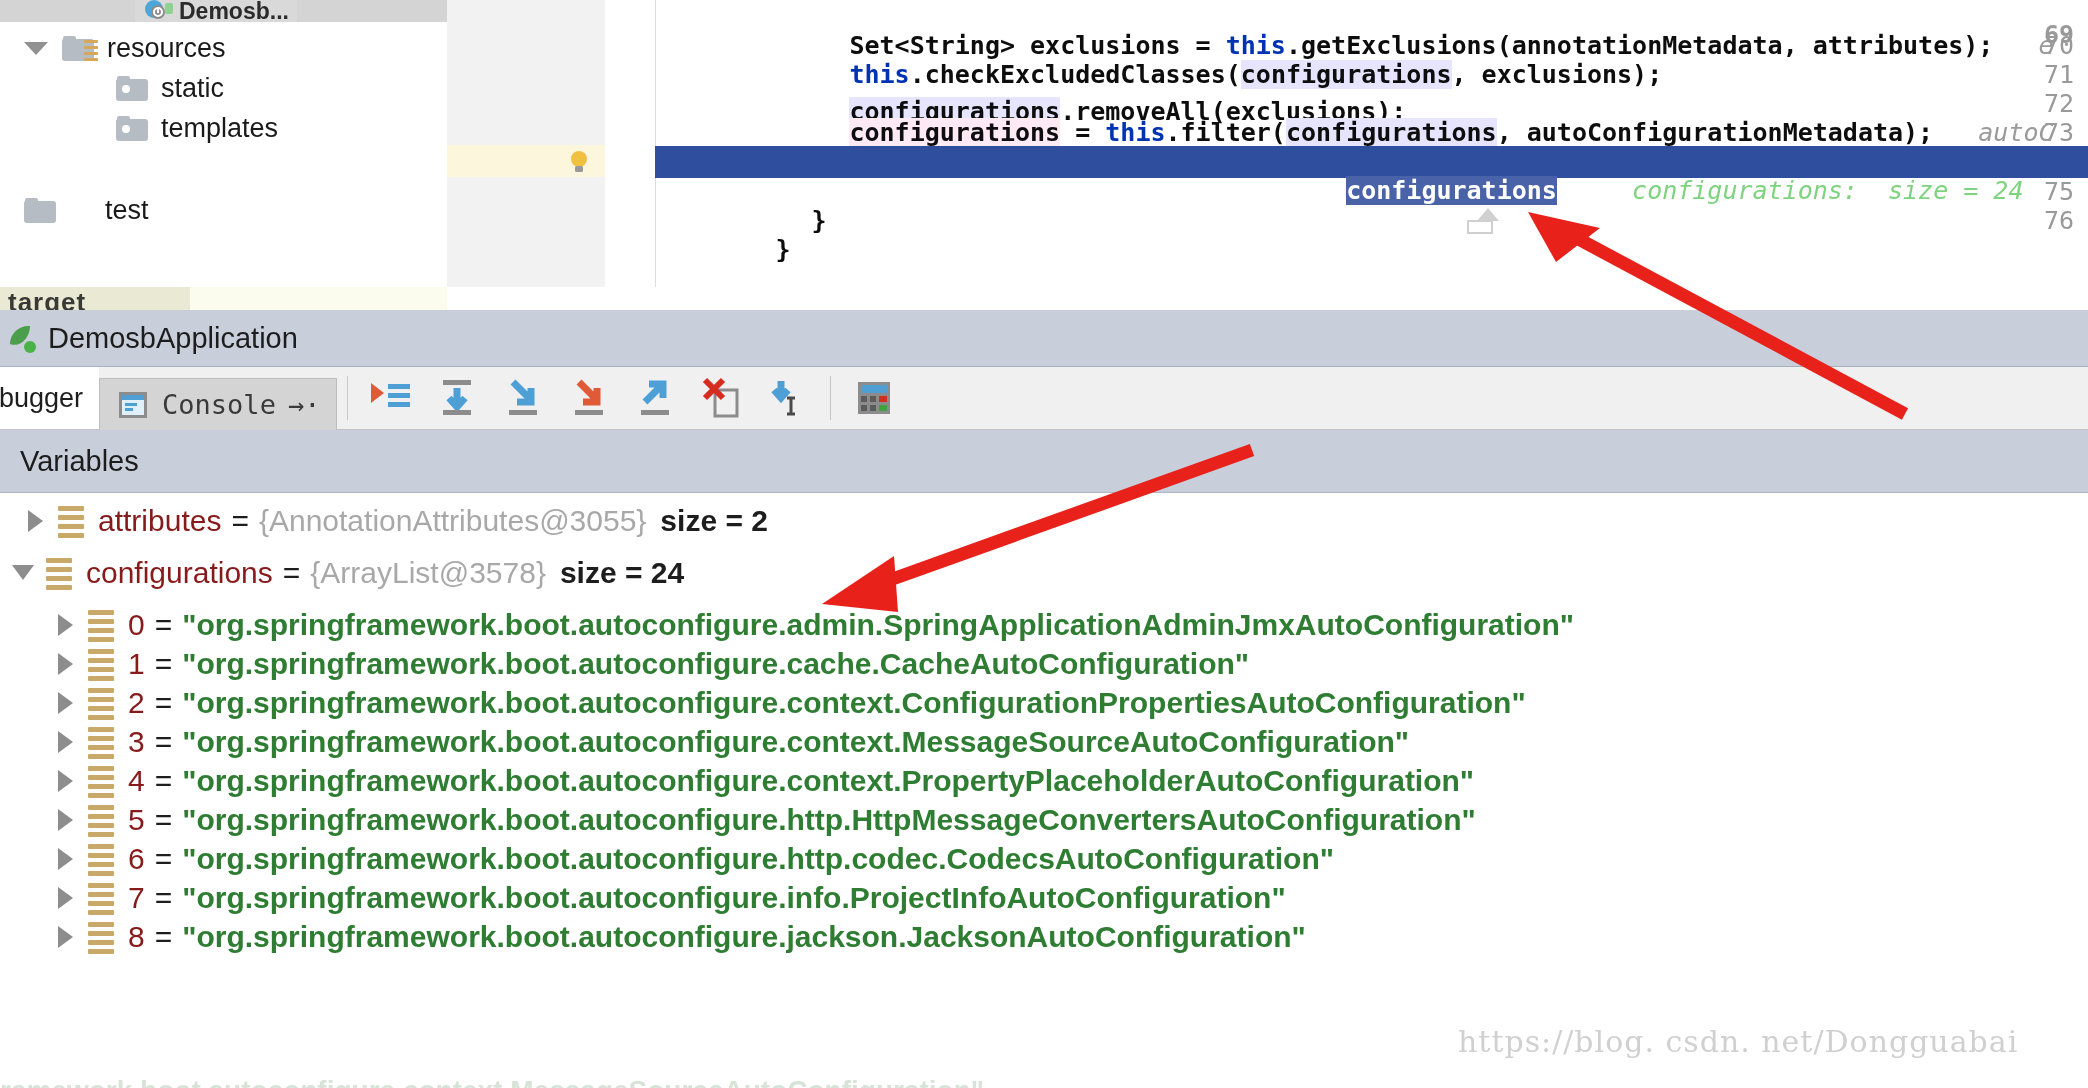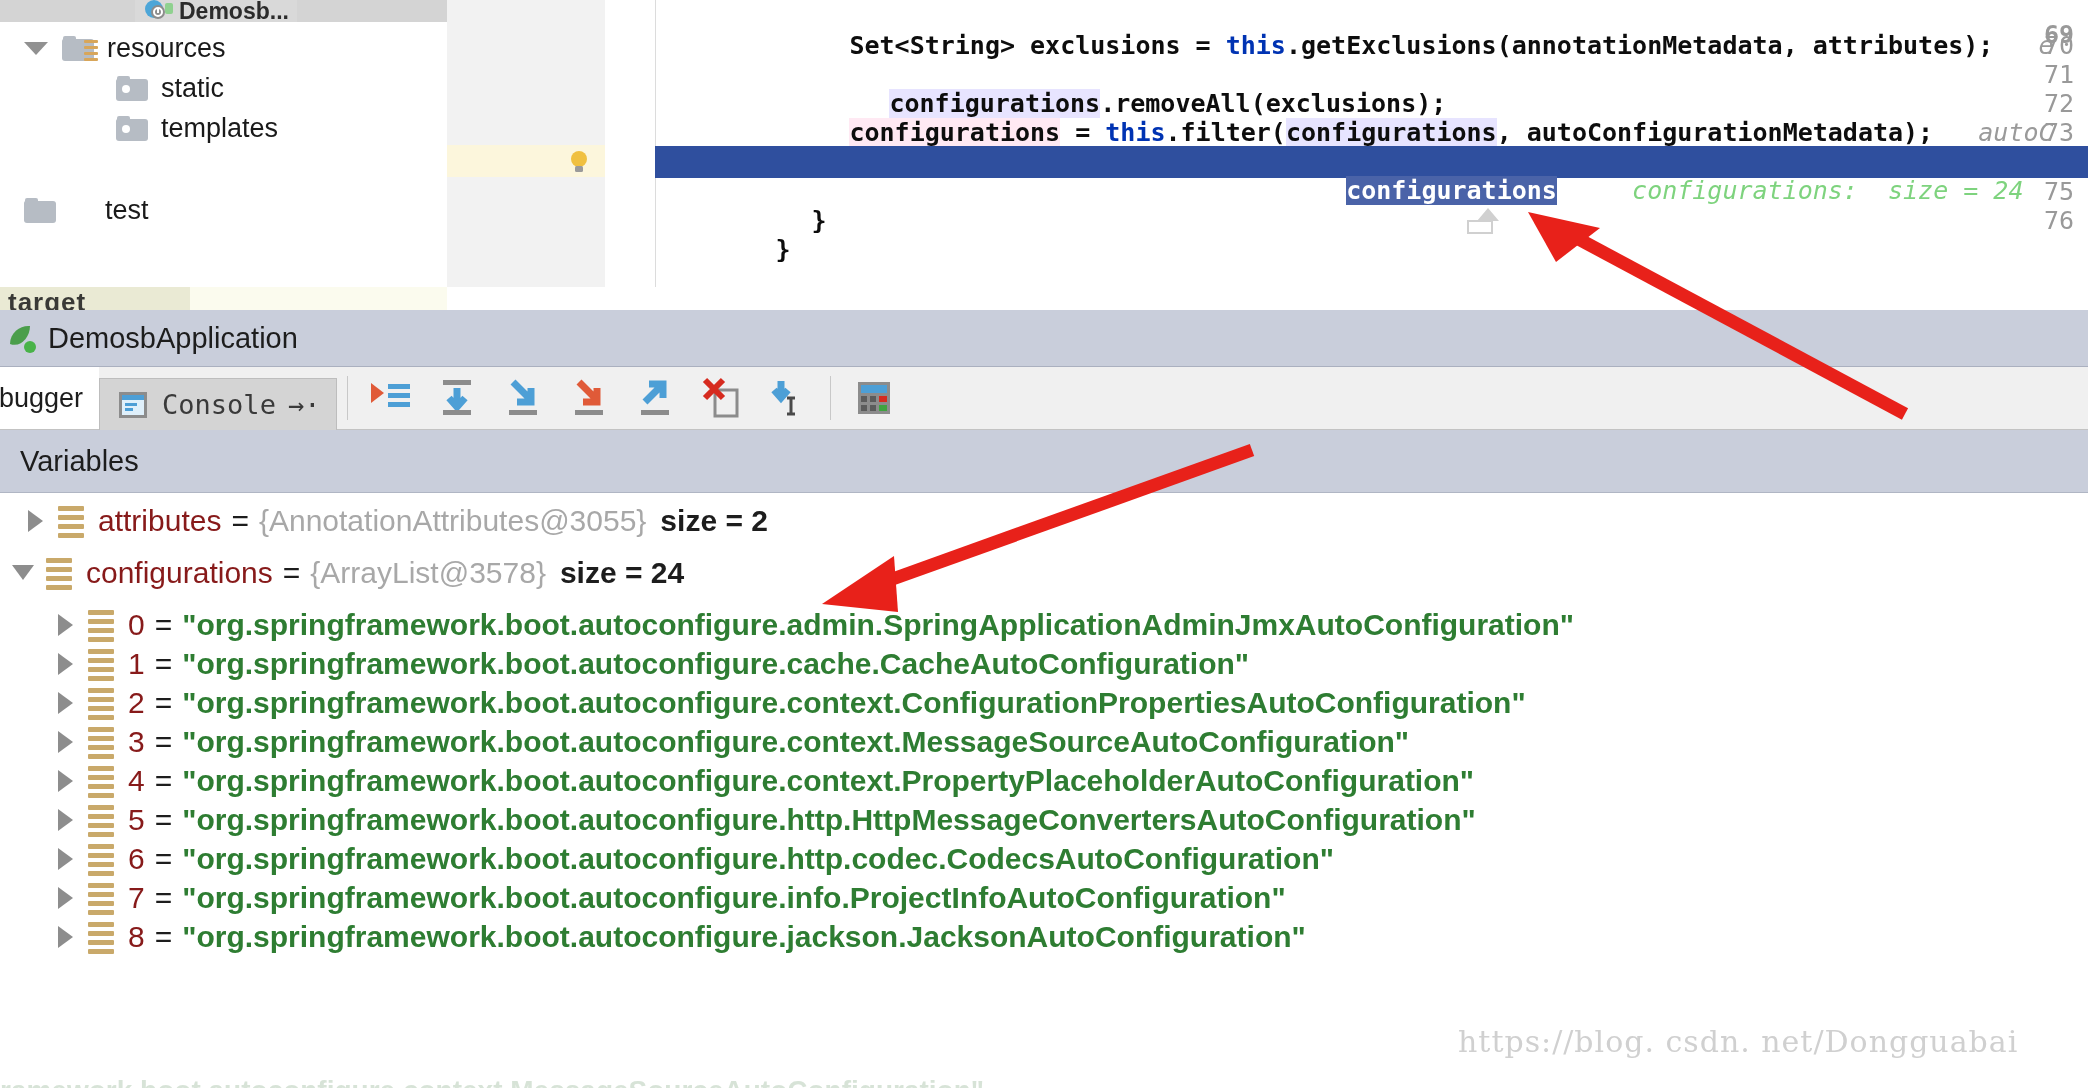--- a/index.html
+++ b/index.html
@@ -193,22 +193,25 @@
       <div class="lnum" style="top:89px;">72</div>
       <div class="lnum" style="top:118px;">73</div>
       <div class="lnum" style="top:147px;">74</div>
       <div class="lnum" style="top:177px;">75</div>
       <div class="lnum" style="top:206px;">76</div>
 
       <div class="code-line" style="top:2px;" title="Set&lt;String&gt; exclusions = this.getExclusions(annotationMetadata, attributes);">
         <span style="margin-left:74px;">Set&lt;String&gt; exclusions = <span class="kw">this</span>.getExclusions(annotationMetadata, attributes);</span><span class="inlay">&nbsp;&nbsp; e</span>
       </div>
 
-
-      <div class="code-line" style="top:60px;padding-left:40px;" title="configurations.removeAll(exclusions);">
+      <div class="code-line" style="top:31px;" title="this.checkExcludedClasses(configurations, exclusions);">
+        <span style="margin-left:74px;"><span class="kw">this</span>.checkExcludedClasses(<span class="hl-blue">configurations</span>, exclusions);</span>
+      </div>
+
+      <div class="code-line" style="top:68px;" title="configurations.removeAll(exclusions);">
         <span style="margin-left:74px;"><span class="hl-blue">configurations</span>.removeAll(exclusions);</span>
       </div>
 
       <div class="code-line" style="top:89px;" title="configurations = this.filter(configurations, autoConfigurationMetadata);">
         <span style="margin-left:74px;"><span class="hl-pink">configurations</span> = <span class="kw">this</span>.filter(<span class="hl-blue">configurations</span>, autoConfigurationMetadata);</span><span class="inlay">&nbsp;&nbsp; autoC</span>
       </div>
 
       <div class="code-line" style="top:118px;" title="this.fireAutoConfigurationImportEvents(configurations, exclusions);">
         <span style="margin-left:74px;"><span class="kw">this</span>.fireAutoConfigurationImportEvents(<span class="hl-blue">configurations</span>, exclusions);</span><span class="inlay">&nbsp;&nbsp; exclusions</span>
       </div>

